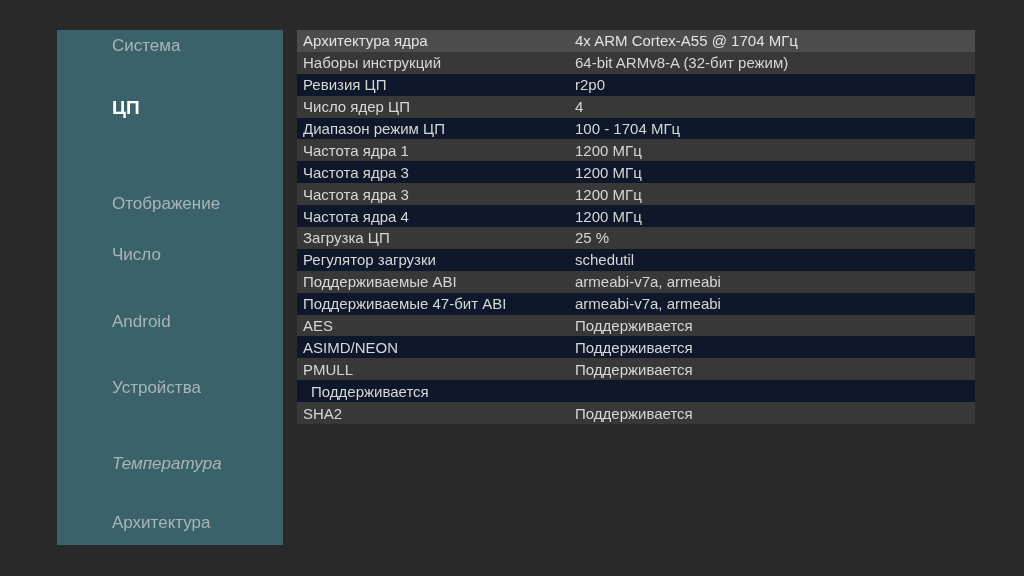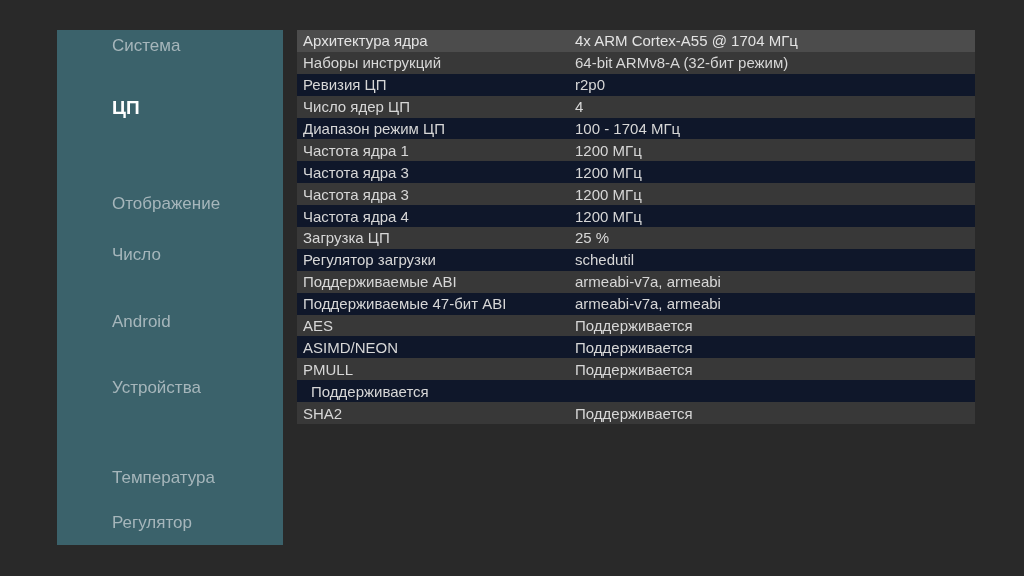--- a/index.html
+++ b/index.html
@@ -42,21 +42,21 @@
     color: #ffffff;
     font-weight: bold;
     font-size: 19px;
   }
   .si-0 { top: 4px; }
   .si-1 { top: 66px; }
   .si-2 { top: 162px; }
   .si-3 { top: 213px; }
   .si-4 { top: 280px; }
   .si-5 { top: 346px; }
-  .si-6 { top: 436px; }
+  .si-6 { top: 422px; font-style: italic; }
   .si-7 { top: 481px; }
 
   
   .panel {
     position: absolute;
     left: 297px;
     top: 30px;
     width: 678px;
     height: 394px;
     display: flex;
@@ -84,21 +84,21 @@
 <div class="stage">
 
   <nav class="sidebar">
     <div class="side-item si-0">Система</div>
     <div class="side-item si-1 selected">ЦП</div>
     <div class="side-item si-2">Отображение</div>
     <div class="side-item si-3">Число</div>
     <div class="side-item si-4">Android</div>
     <div class="side-item si-5">Устройства</div>
     <div class="side-item si-6">Температура</div>
-    <div class="side-item si-7">Регулятор</div>
+    <div class="side-item si-7">Архитектура</div>
   </nav>
 
   <section class="panel">
 
     <div class="row focused">
       <span class="cell-label">Архитектура ядра</span>
       <span class="cell-value">4x ARM Cortex-A55 @ 1704 МГц</span>
     </div>
 
     <div class="row alt">

